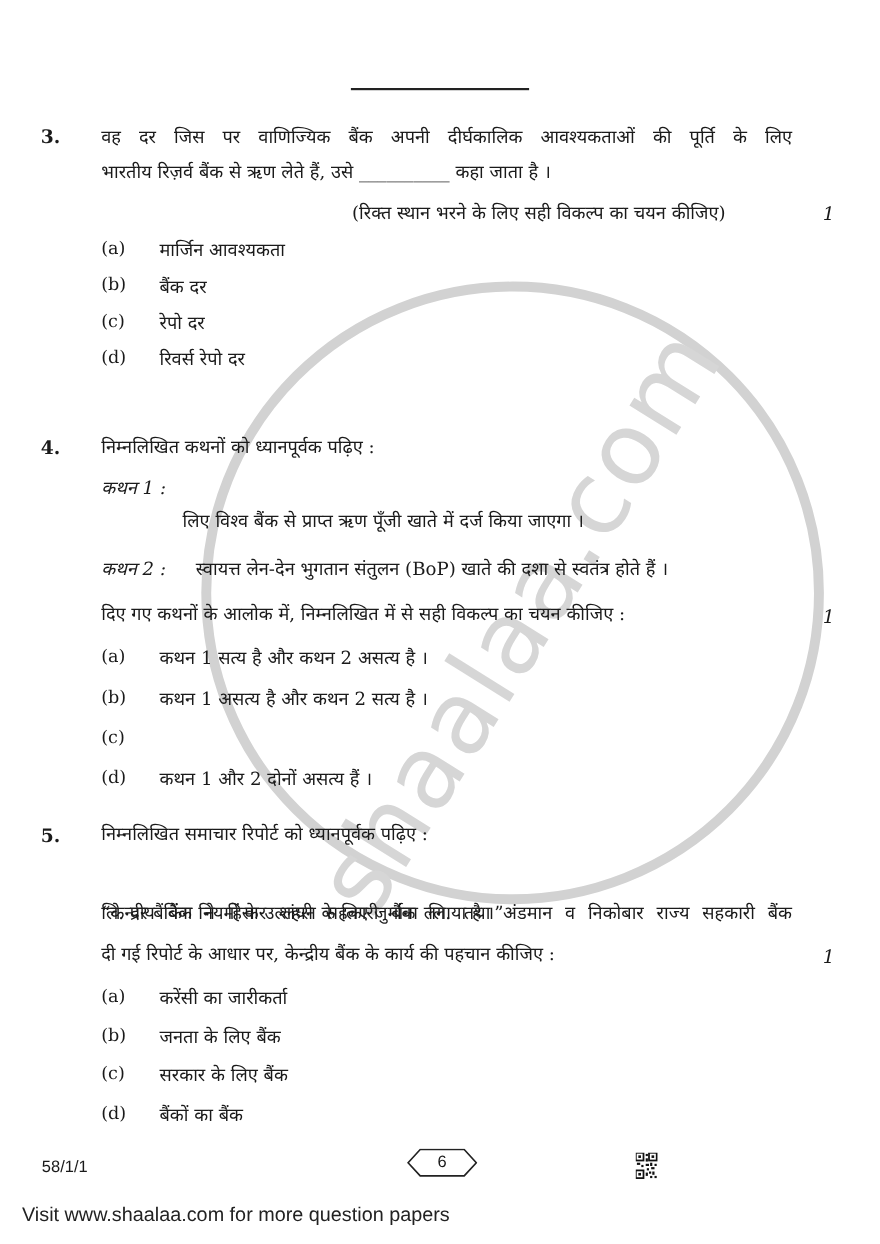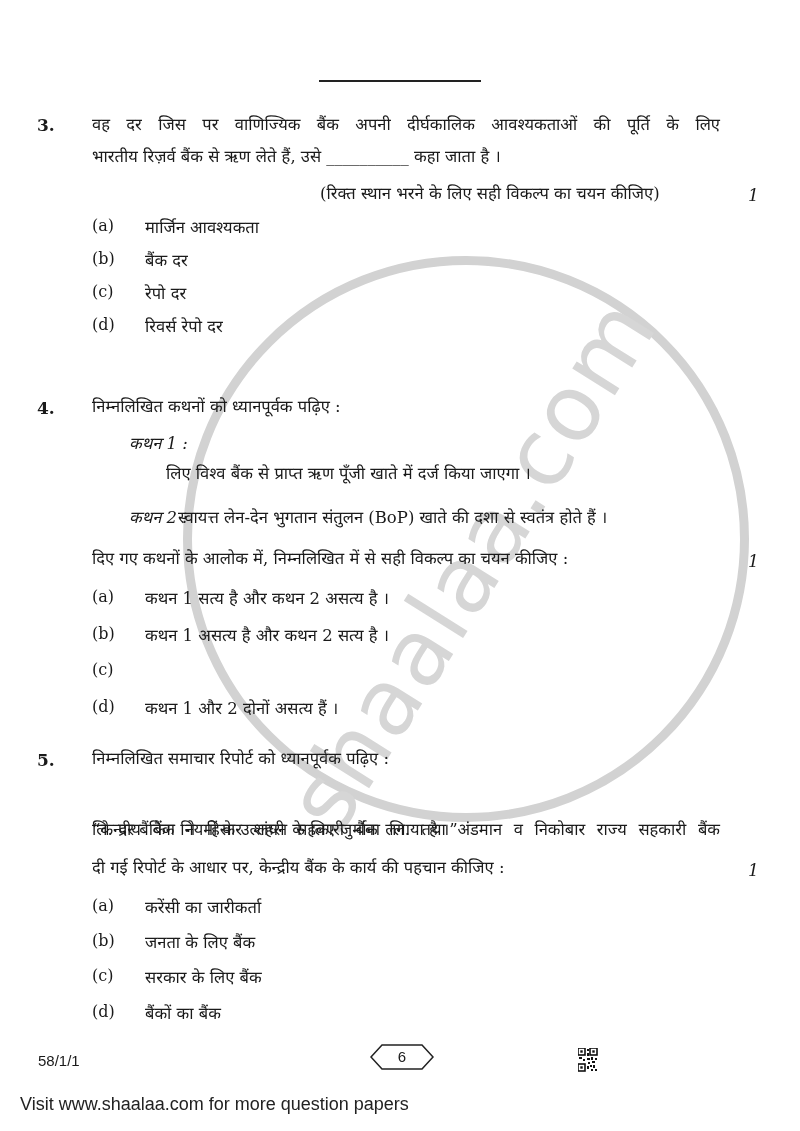--- a/index.html
+++ b/index.html
@@ -12,21 +12,21 @@
         border:9px solid #d2d2d2; border-radius:50%; box-sizing:border-box; }
   .watermark-text { position:absolute; left:180px; top:530px; width:560px; text-align:center;
         font-family:"DejaVu Sans", sans-serif; font-size:92px; color:#d6d6d6;
         transform:rotate(-58deg); letter-spacing:2px; }
 
   .text { position:absolute; font-size:16.5px; line-height:20px; white-space:nowrap; }
   .qnum { position:absolute; left:37px; font-weight:bold; font-size:17px; }
   .marks { position:absolute; left:748px; font-style:italic; font-size:17px; }
   .opt-label { position:absolute; left:92px; font-size:16px; }
   .opt-text { position:absolute; left:145px; font-size:16.5px; }
-  .italic { font-style:italic;margin-left:37px; }
+  .italic { font-style:italic; }
   .justify { text-align:justify; text-align-last:justify; }
 
   .footer-code { position:absolute; left:38px; top:1052px; font-family:"Liberation Sans", sans-serif; font-size:15px; }
   .page-badge { position:absolute; left:370px; top:1044px; width:64px; height:26px; }
   .page-badge svg { position:absolute; left:0; top:0; }
   .page-num { position:absolute; left:0; width:64px; top:4px; text-align:center;
       font-family:"Liberation Sans", sans-serif; font-size:15px; }
   .qr { position:absolute; left:578px; top:1048px; width:20px; height:24px; }
   .visit { position:absolute; left:20px; top:1094px; font-family:"Liberation Sans", sans-serif; font-size:18px; color:#222; }
 </style>

